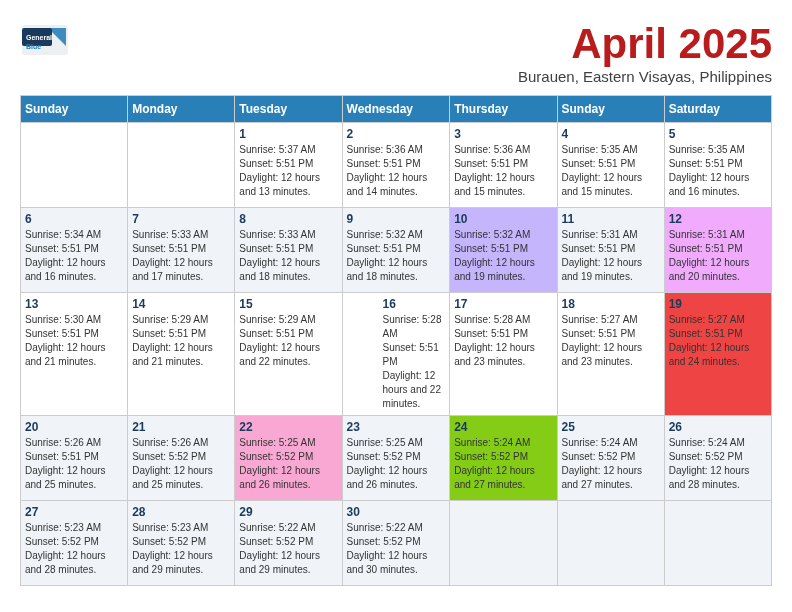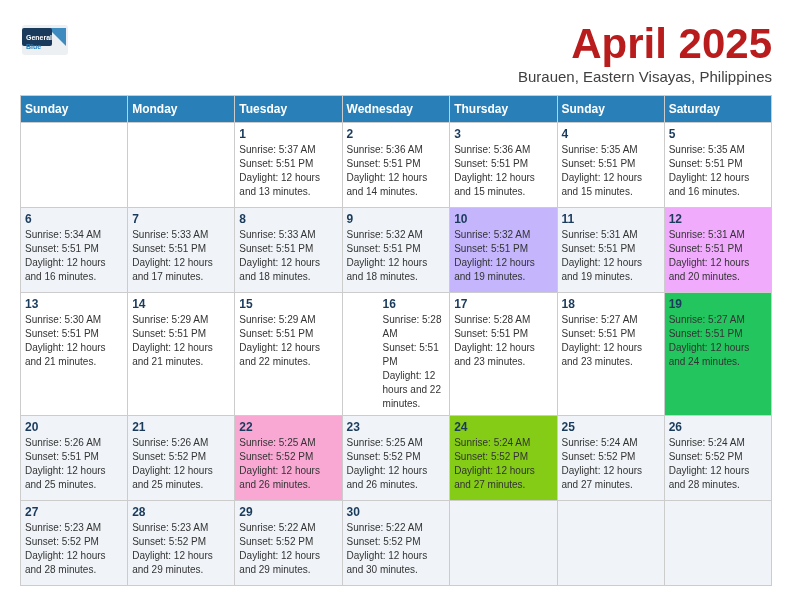--- a/index.html
+++ b/index.html
@@ -225,21 +225,21 @@
           <div class="day-info" style="white-space: pre-line;">Sunrise: 5:28 AM
 Sunset: 5:51 PM
 Daylight: 12 hours and 23 minutes.</div>
         </td>
         <td style="background-color: rgb(255, 255, 255); height: 85px;">
           <span class="day-number">18</span>
           <div class="day-info" style="white-space: pre-line;">Sunrise: 5:27 AM
 Sunset: 5:51 PM
 Daylight: 12 hours and 23 minutes.</div>
         </td>
-        <td style="background-color: #22c55e; height: 85px; margin-top: 40px;">
+        <td style="background-color: #ef4444; height: 85px; margin-top: 40px;">
           <span class="day-number">19</span>
           <div class="day-info" style="white-space: pre-line;">Sunrise: 5:27 AM
 Sunset: 5:51 PM
 Daylight: 12 hours and 24 minutes.</div>
         </td>
       </tr>
       <tr>
         <td style="background-color: rgb(240, 244, 248); height: 85px;">
           <span class="day-number">20</span>
           <div class="day-info" style="white-space: pre-line;">Sunrise: 5:26 AM

